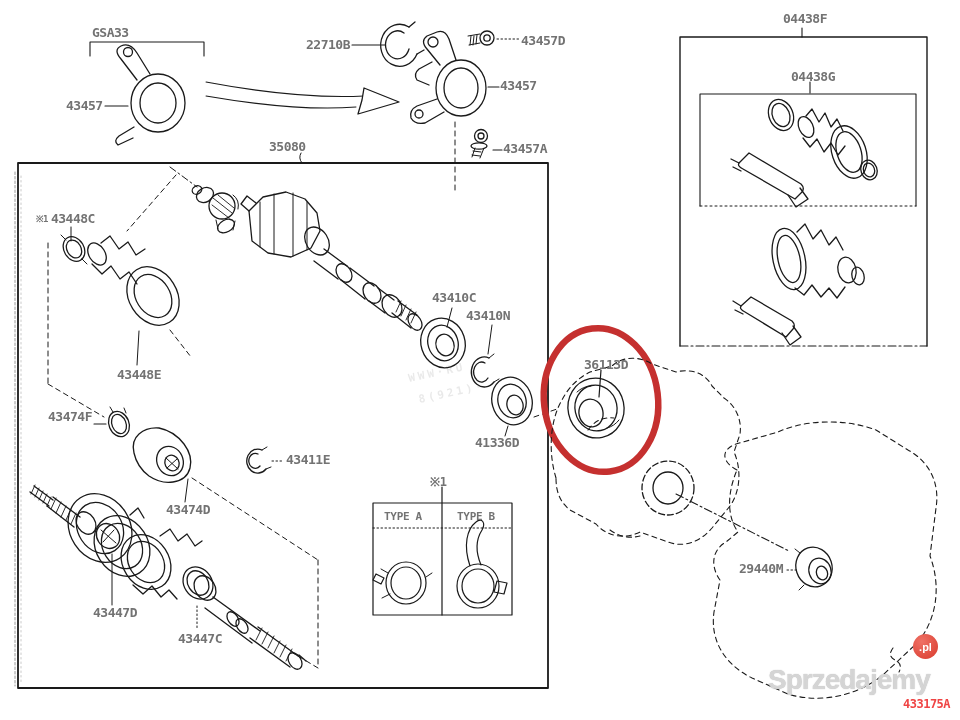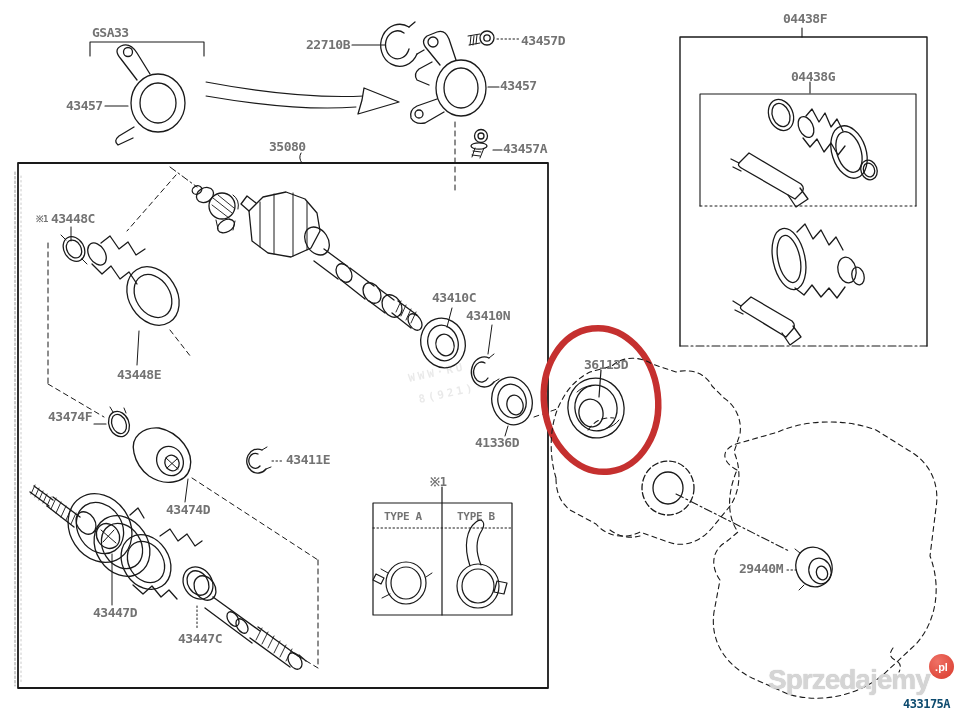--- a/index.html
+++ b/index.html
@@ -9,26 +9,26 @@
   .lbl{position:absolute;z-index:3;font:bold 13px "DejaVu Sans Mono",monospace;
        letter-spacing:-0.5px;color:#737373;white-space:nowrap;line-height:1;}
   .lbl.sm{font-size:11px;letter-spacing:-0.3px;}
   .lbl .pre{font-size:9px;font-weight:bold;margin-right:3px;position:relative;top:-1px;}
   .faintwm{position:absolute;z-index:2;color:rgba(70,70,70,0.12);
            font:bold 11px "DejaVu Sans Mono",monospace;letter-spacing:3px;
            transform:rotate(-12deg);white-space:nowrap;}
   #sitewm{position:absolute;left:768px;top:664px;z-index:4;
           font:bold 28px "Liberation Sans",sans-serif;letter-spacing:-1px;
           color:rgba(214,214,214,0.95);text-shadow:0 0 1px rgba(150,150,150,0.7);}
-  #logopl{position:absolute;left:913px;top:654px;width:25px;height:25px;z-index:5;
+  #logopl{position:absolute;left:913px;top:634px;width:25px;height:25px;z-index:5;
           border-radius:50%;background:radial-gradient(circle at 35% 30%,#ef7166,#d93a2c);
           display:flex;align-items:center;justify-content:center;
-          color:#fff;font:bold 11px "Liberation Sans",sans-serif;margin-left:16px;}
+          color:#fff;font:bold 11px "Liberation Sans",sans-serif;}
   #doccode{position:absolute;left:903px;top:697px;z-index:4;
-           font:bold 12px "DejaVu Sans Mono",monospace;color:#0c4a6e;letter-spacing:-0.5px;}
+           font:bold 12px "DejaVu Sans Mono",monospace;color:#ef4444;letter-spacing:-0.5px;}
 </style>
 </head>
 <body>
 
 <div id="stage">
 
 <svg id="art" width="960" height="720" viewBox="0 0 960 720">
 <g stroke="#1a1a1a" fill="none" stroke-width="1.3" stroke-linecap="round" stroke-linejoin="round">
 
   <path d="M90,56 V42 H204 V56" stroke-width="1.1"></path>

